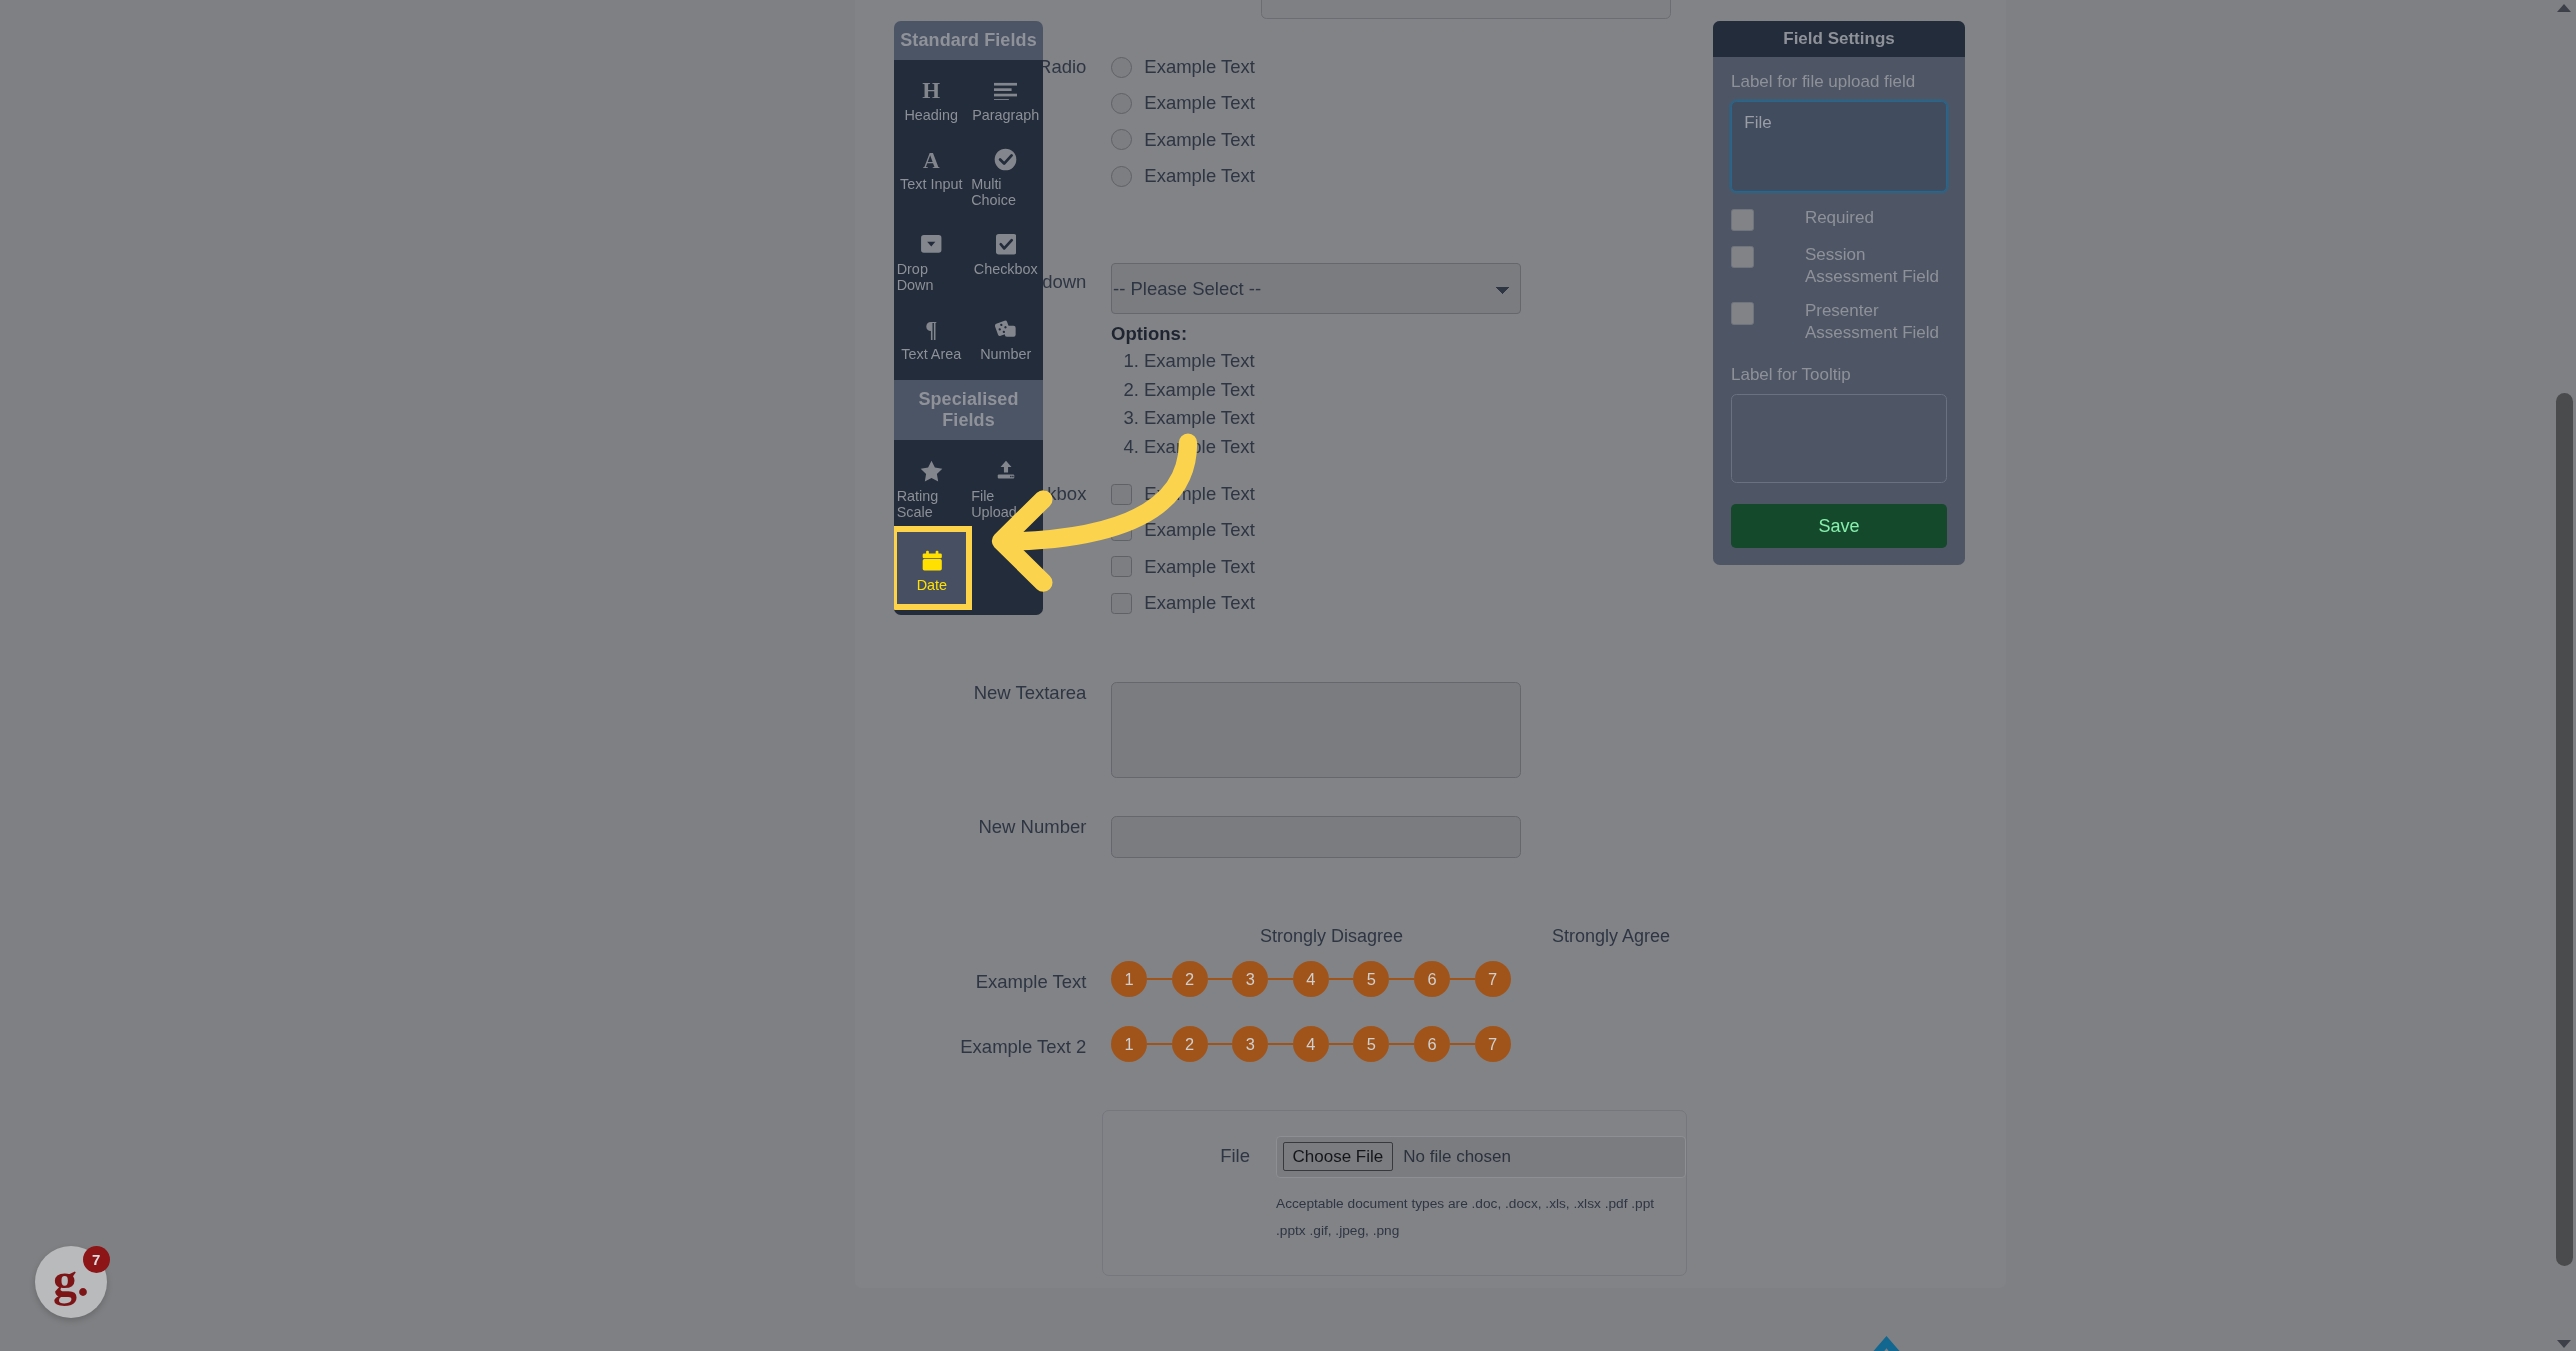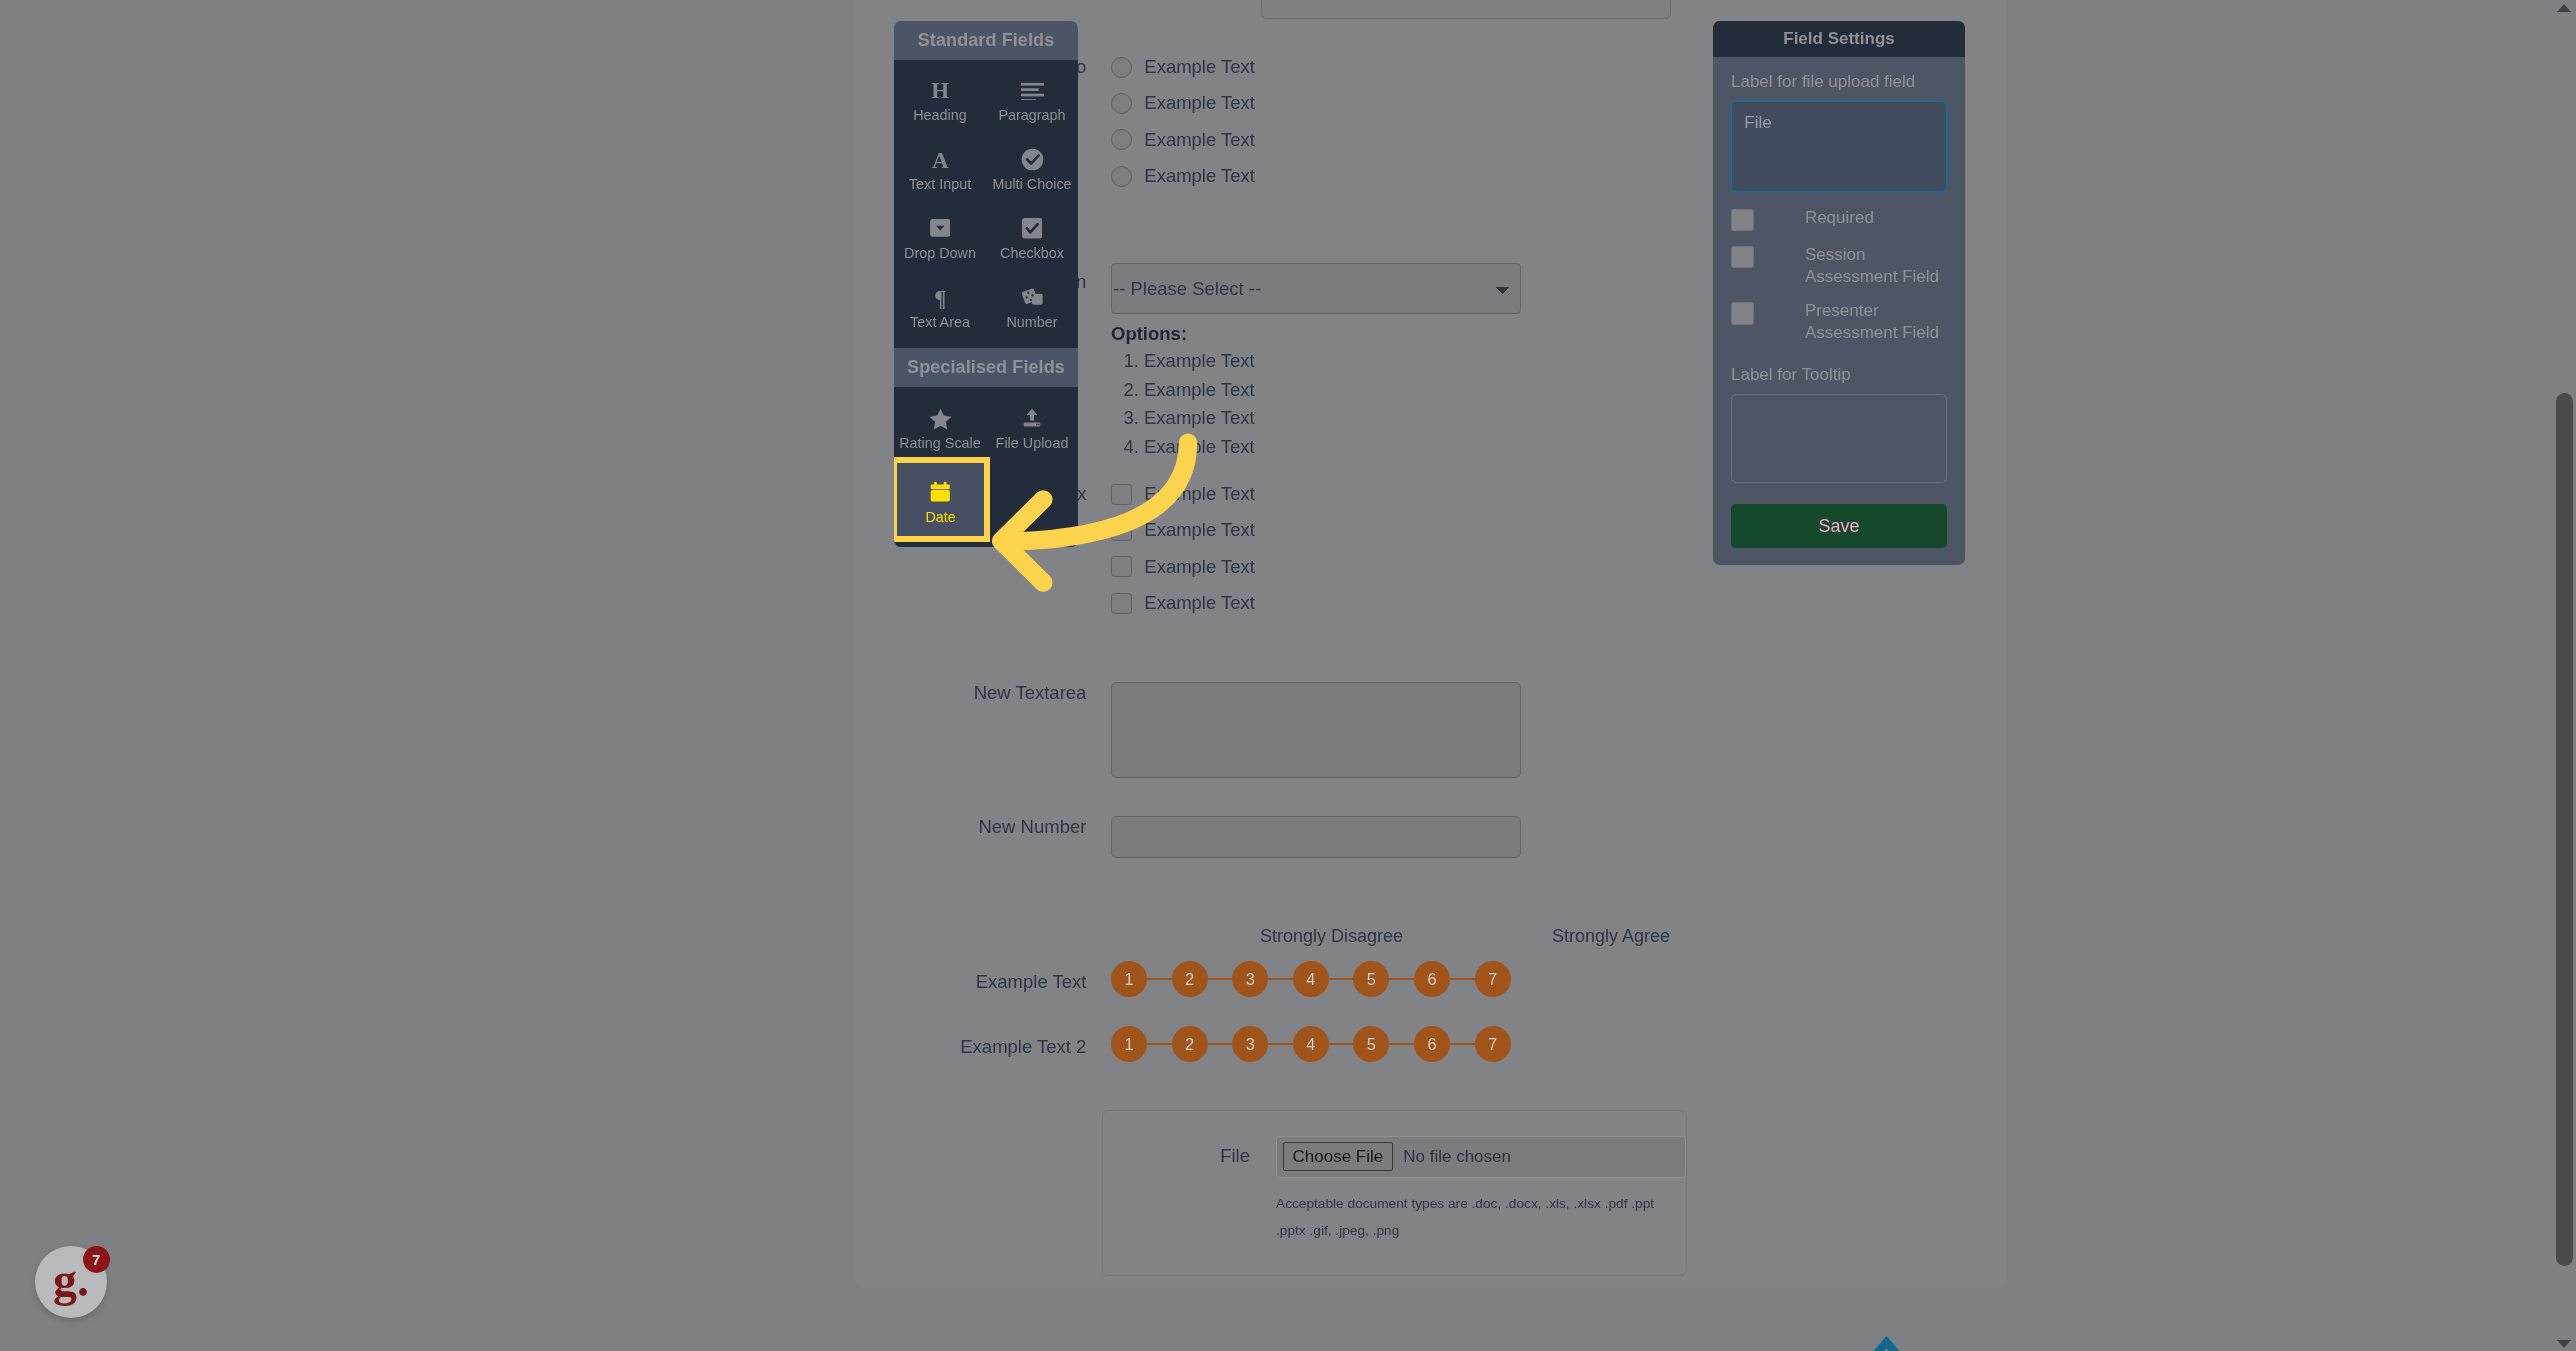--- a/index.html
+++ b/index.html
@@ -32,21 +32,21 @@
     width: 410px; height: 42px;
     background: #7f8084;
     border: 1.4px solid #6b6d73;
     border-radius: 5.5px;
   }
 
   
   #palette {
     position: absolute;
     left: 894px; top: 20.5px;
-    width: 184px;
+    width: 149px;
     border-radius: 6.8px;
     overflow: hidden;
     z-index: 20;
   }
   .palette-header {
     background: #4c5565;
     color: #8f9299;
     font-weight: bold;
     font-size: 18px;
     text-align: center;
@@ -160,21 +160,21 @@
     margin-left: 41px;
   }
   .fs-tooltip-label { margin-top: 20.5px; }
   .fs-save {
     display: block;
     width: 100%;
     margin-top: 19px;
     background: #14492b;
     border: none;
     border-radius: 4.8px;
-    color: #f9a8d4;
+    color: #86efac;
     font-size: 18px;
     font-family: "Liberation Sans", sans-serif;
     padding: 11.6px 0;
     cursor: pointer;
   }
 
   
   #form-area {
     position: absolute;
     left: 855px; top: 0;

